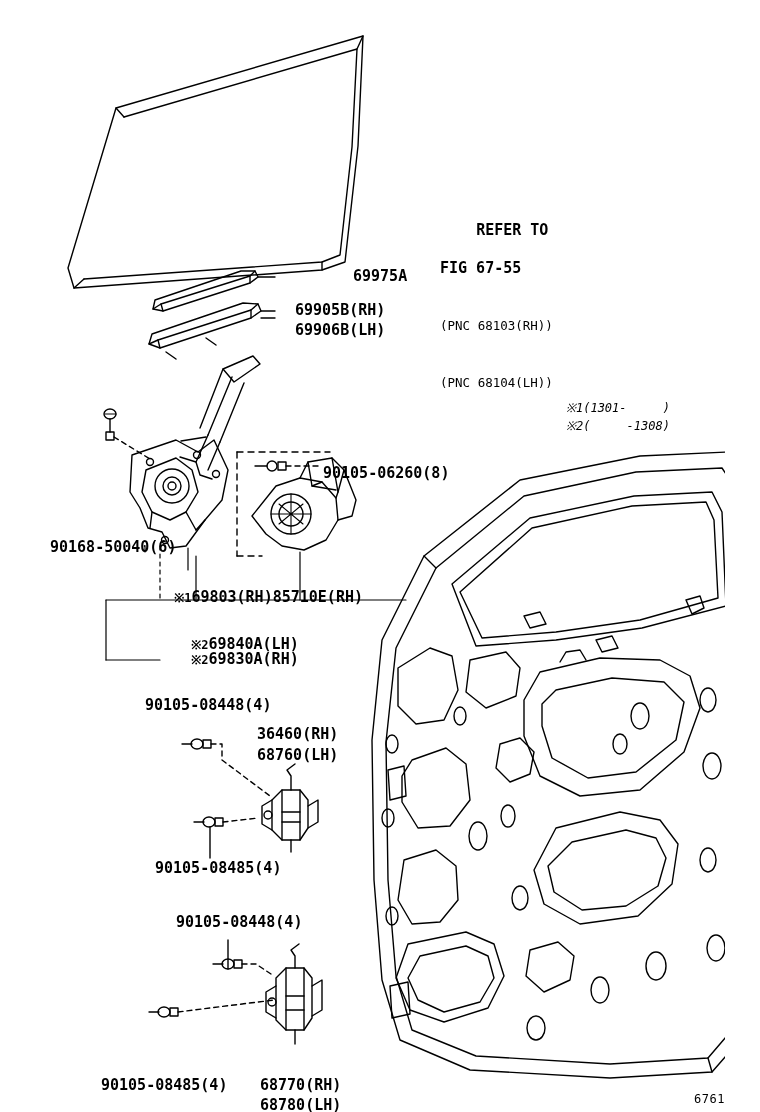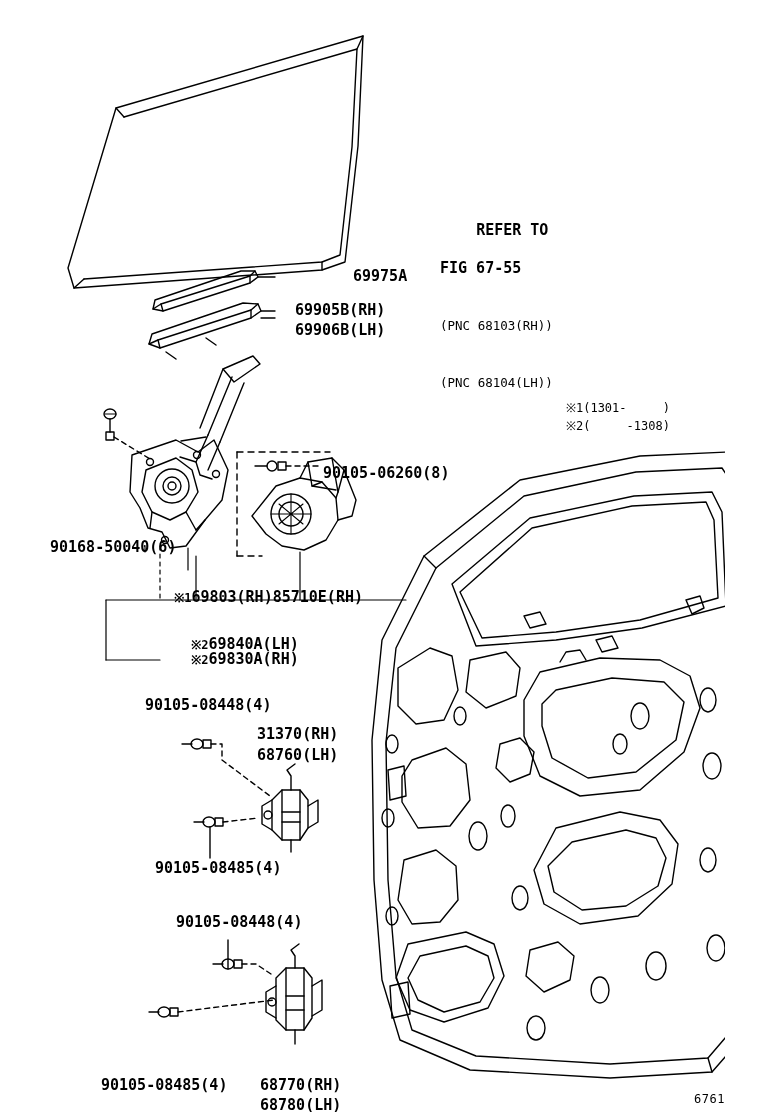--- a/index.html
+++ b/index.html
@@ -41,20 +41,21 @@
   }
   .lbl.refer .sub {
     font-size: 12.5px;
     font-weight: normal;
     display: block;
   }
   .lbl.note {
     font-size: 12px;
     font-weight: normal;
     line-height: 17px;
+    font-style: italic;
   }
   .lbl.code {
     font-size: 12px;
     font-weight: normal;
     letter-spacing: 0.5px;
   }
   .mark {
     font-size: 12px;
   }
   .row2 {
@@ -273,21 +274,21 @@
   <div class="lbl" style="left:155px; top:632px;">
     <span class="mark">※2</span><span>69830A(RH)</span>
   </div>
 
   <div class="lbl" style="left:155px; top:617px;text-align:right;">
     <span class="mark">※2</span><span>69840A(LH)</span>
   </div>
 
   <div class="lbl" style="left:145px; top:696px;">90105-08448(4)</div>
 
-  <div class="lbl" style="left:257px; top:725px;">31370(RH)</div>
+  <div class="lbl" style="left:257px; top:725px;">36460(RH)</div>
 
   <div class="lbl" style="left:257px; top:746px;">68760(LH)</div>
 
   <div class="lbl" style="left:155px; top:859px;">90105-08485(4)</div>
 
   <div class="lbl" style="left:176px; top:913px;">90105-08448(4)</div>
 
   <div class="lbl" style="left:101px; top:1076px;">90105-08485(4)</div>
 
   <div class="lbl" style="left:260px; top:1076px;">68770(RH)</div>

